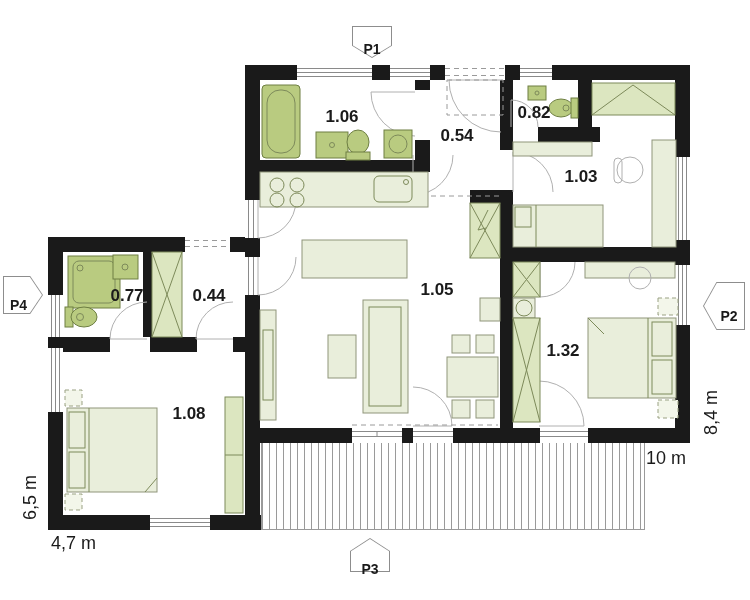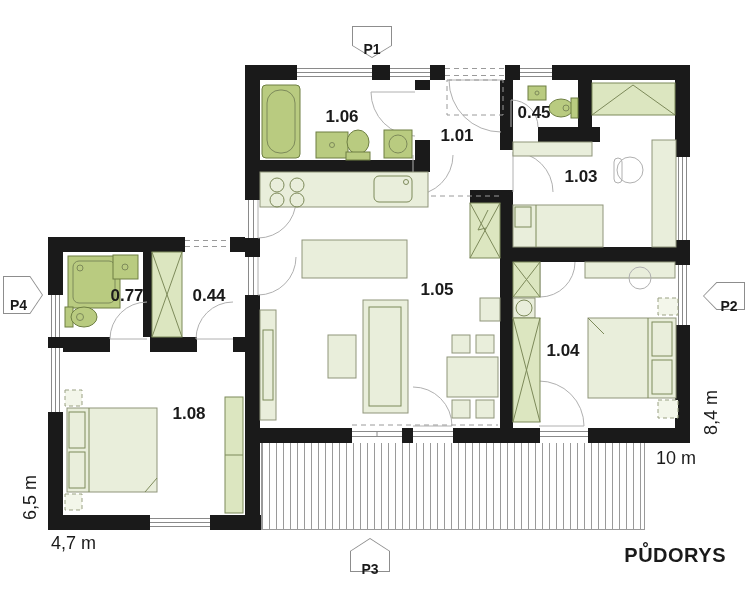--- a/index.html
+++ b/index.html
@@ -29,21 +29,21 @@
   .marker .outer{inset:0;background:#8d8d8d;}
   .marker .inner{inset:1px;background:#fff;}
   .marker span{position:relative;z-index:1;margin-top:20px;}
   .clip-down .outer,.clip-down .inner{clip-path:polygon(0 0,100% 0,100% 62%,50% 100%,0 62%);}
   .clip-up .outer,.clip-up .inner{clip-path:polygon(50% 0,100% 38%,100% 100%,0 100%,0 38%);}
   .clip-right .outer,.clip-right .inner{clip-path:polygon(0 0,68% 0,100% 50%,68% 100%,0 100%);}
   .clip-left .outer,.clip-left .inner{clip-path:polygon(32% 0,100% 0,100% 100%,32% 100%,0 50%);}
   #m-p1{left:352px;top:26px;width:40px;height:32px;}  #m-p1 span{padding-bottom:7px;}
   #m-p3{left:350px;top:538px;width:40px;height:34px;text-align:center;} #m-p3 span{padding-top:8px;}
   #m-p4{left:3px;top:276px;width:40px;height:38px;align-items:center;}   #m-p4 span{padding-right:9px;}
-  #m-p2{left:703px;top:282px;width:42px;height:28px;} #m-p2 span{padding-left:10px;}
+  #m-p2{left:703px;top:282px;width:42px;height:48px;} #m-p2 span{padding-left:10px;}
 </style>
 </head>
 <body>
 
 <div id="canvas">
 
   <div id="terrace"></div>
 
   <svg id="plan-svg" width="750" height="600" viewBox="0 0 750 600">
 
@@ -240,24 +240,24 @@
       <rect class="thin" x="69" y="412" width="16" height="36"></rect>
       <rect class="thin" x="69" y="452" width="16" height="36"></rect>
       <path class="thin" d="M145,492 L157,478"></path>
       <rect class="dashrect" x="65" y="390" width="17" height="16"></rect>
       <rect class="dashrect" x="65" y="494" width="17" height="16"></rect>
       <rect class="mg" x="225" y="397" width="18" height="116"></rect>
       <path class="thin" d="M225,455 H243"></path>
     </g>
   </svg>
 
-  <div class="rlabel" style="left:457px;top:136px">1.01</div>
-  <div class="rlabel" style="left:534px;top:113px">0.45</div>
+  <div class="rlabel" style="left:457px;top:136px">0.54</div>
+  <div class="rlabel" style="left:534px;top:113px">0.82</div>
   <div class="rlabel" style="left:581px;top:177px">1.03</div>
-  <div class="rlabel" style="left:563px;top:351px">1.04</div>
+  <div class="rlabel" style="left:563px;top:351px">1.32</div>
   <div class="rlabel" style="left:437px;top:290px">1.05</div>
   <div class="rlabel" style="left:342px;top:117px">1.06</div>
   <div class="rlabel" style="left:209px;top:296px">0.44</div>
   <div class="rlabel" style="left:189px;top:414px">1.08</div>
   <div class="rlabel" style="left:127px;top:296px">0.77</div>
 
   <div class="marker clip-down" id="m-p1">
     <div class="outer"></div>
       <div class="inner"></div>
     <span>P1</span>
@@ -273,18 +273,17 @@
     <span>P3</span>
   </div>
   <div class="marker clip-right" id="m-p4">
     <div class="outer"></div>
       <div class="inner"></div>
     <span>P4</span>
   </div>
 
   <div class="dim vert" style="left:-6px;top:487px;width:72px">6,5 m</div>
   <div class="dim" style="left:48px;top:533px;width:48px;text-align:right">4,7 m</div>
-  <div class="dim" style="left:646px;top:448px;width:50px;text-align:right">10 m</div>
+  <div class="dim" style="left:646px;top:448px;width:50px;text-align:left">10 m</div>
   <div class="dim vert" style="left:676px;top:402px;width:70px">8,4 m</div>
 
-  <div id="title">PŮDORYS</div>
 
 </div>
 
 </body></html>

